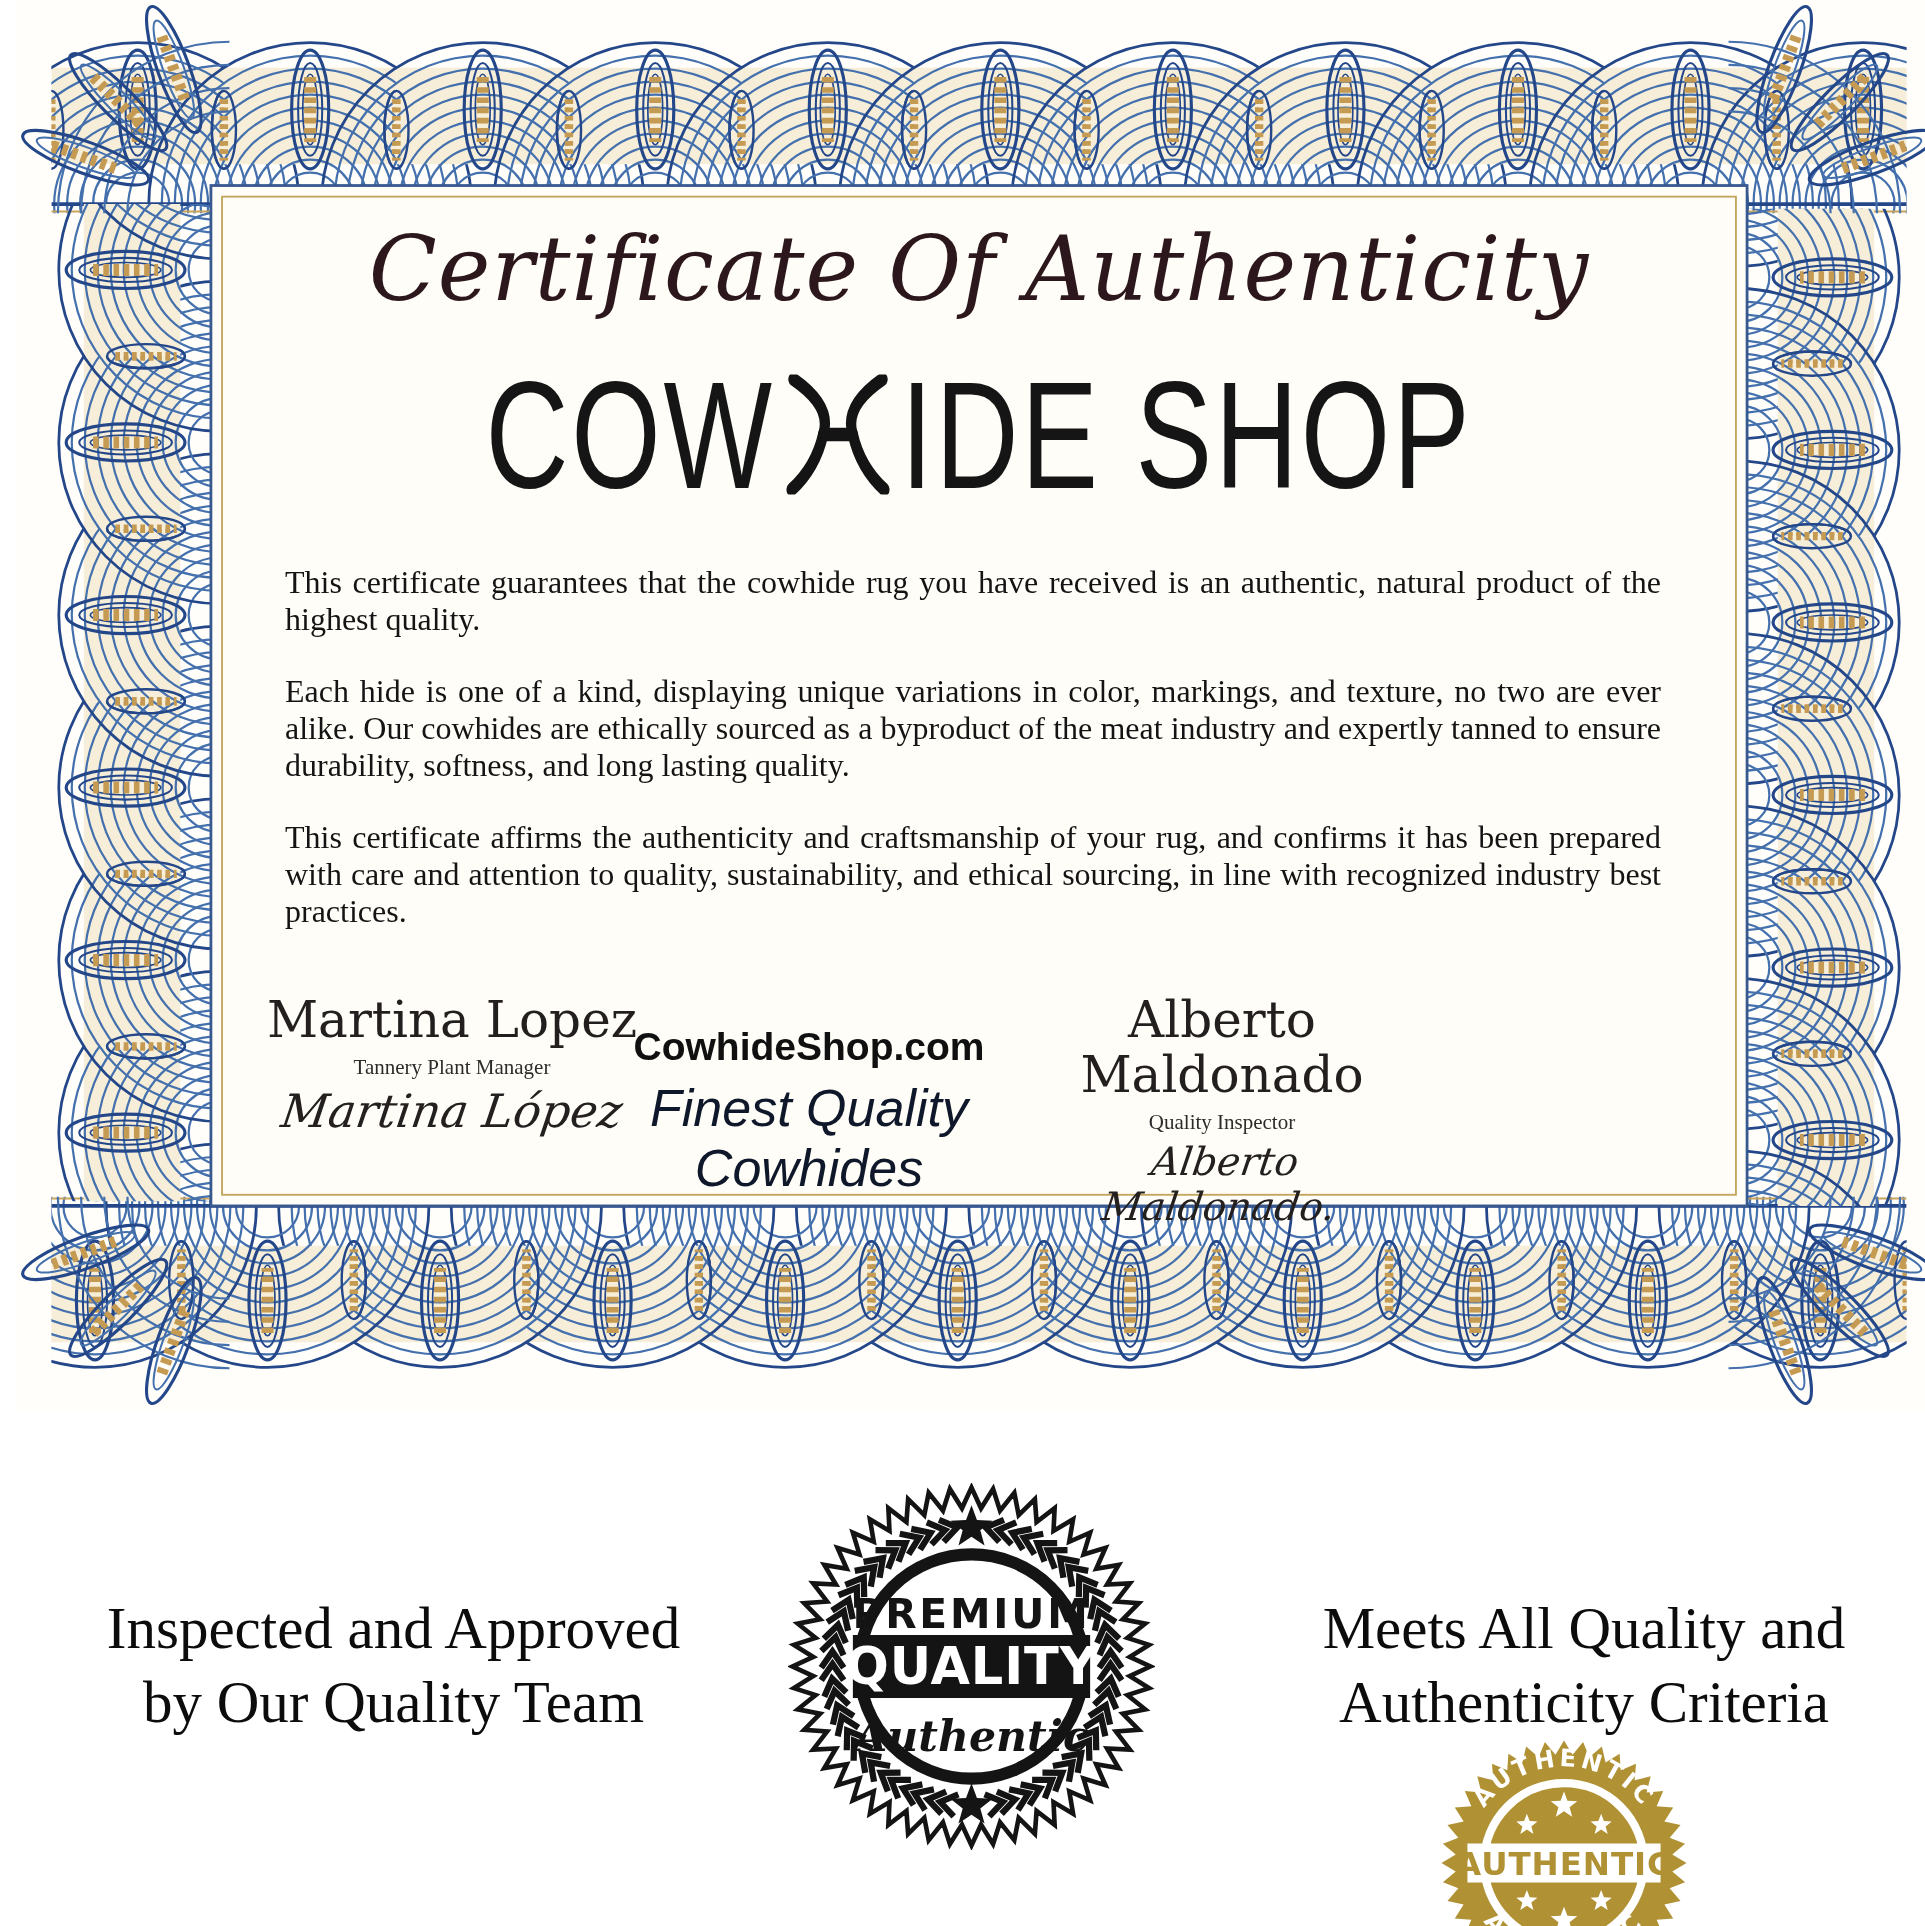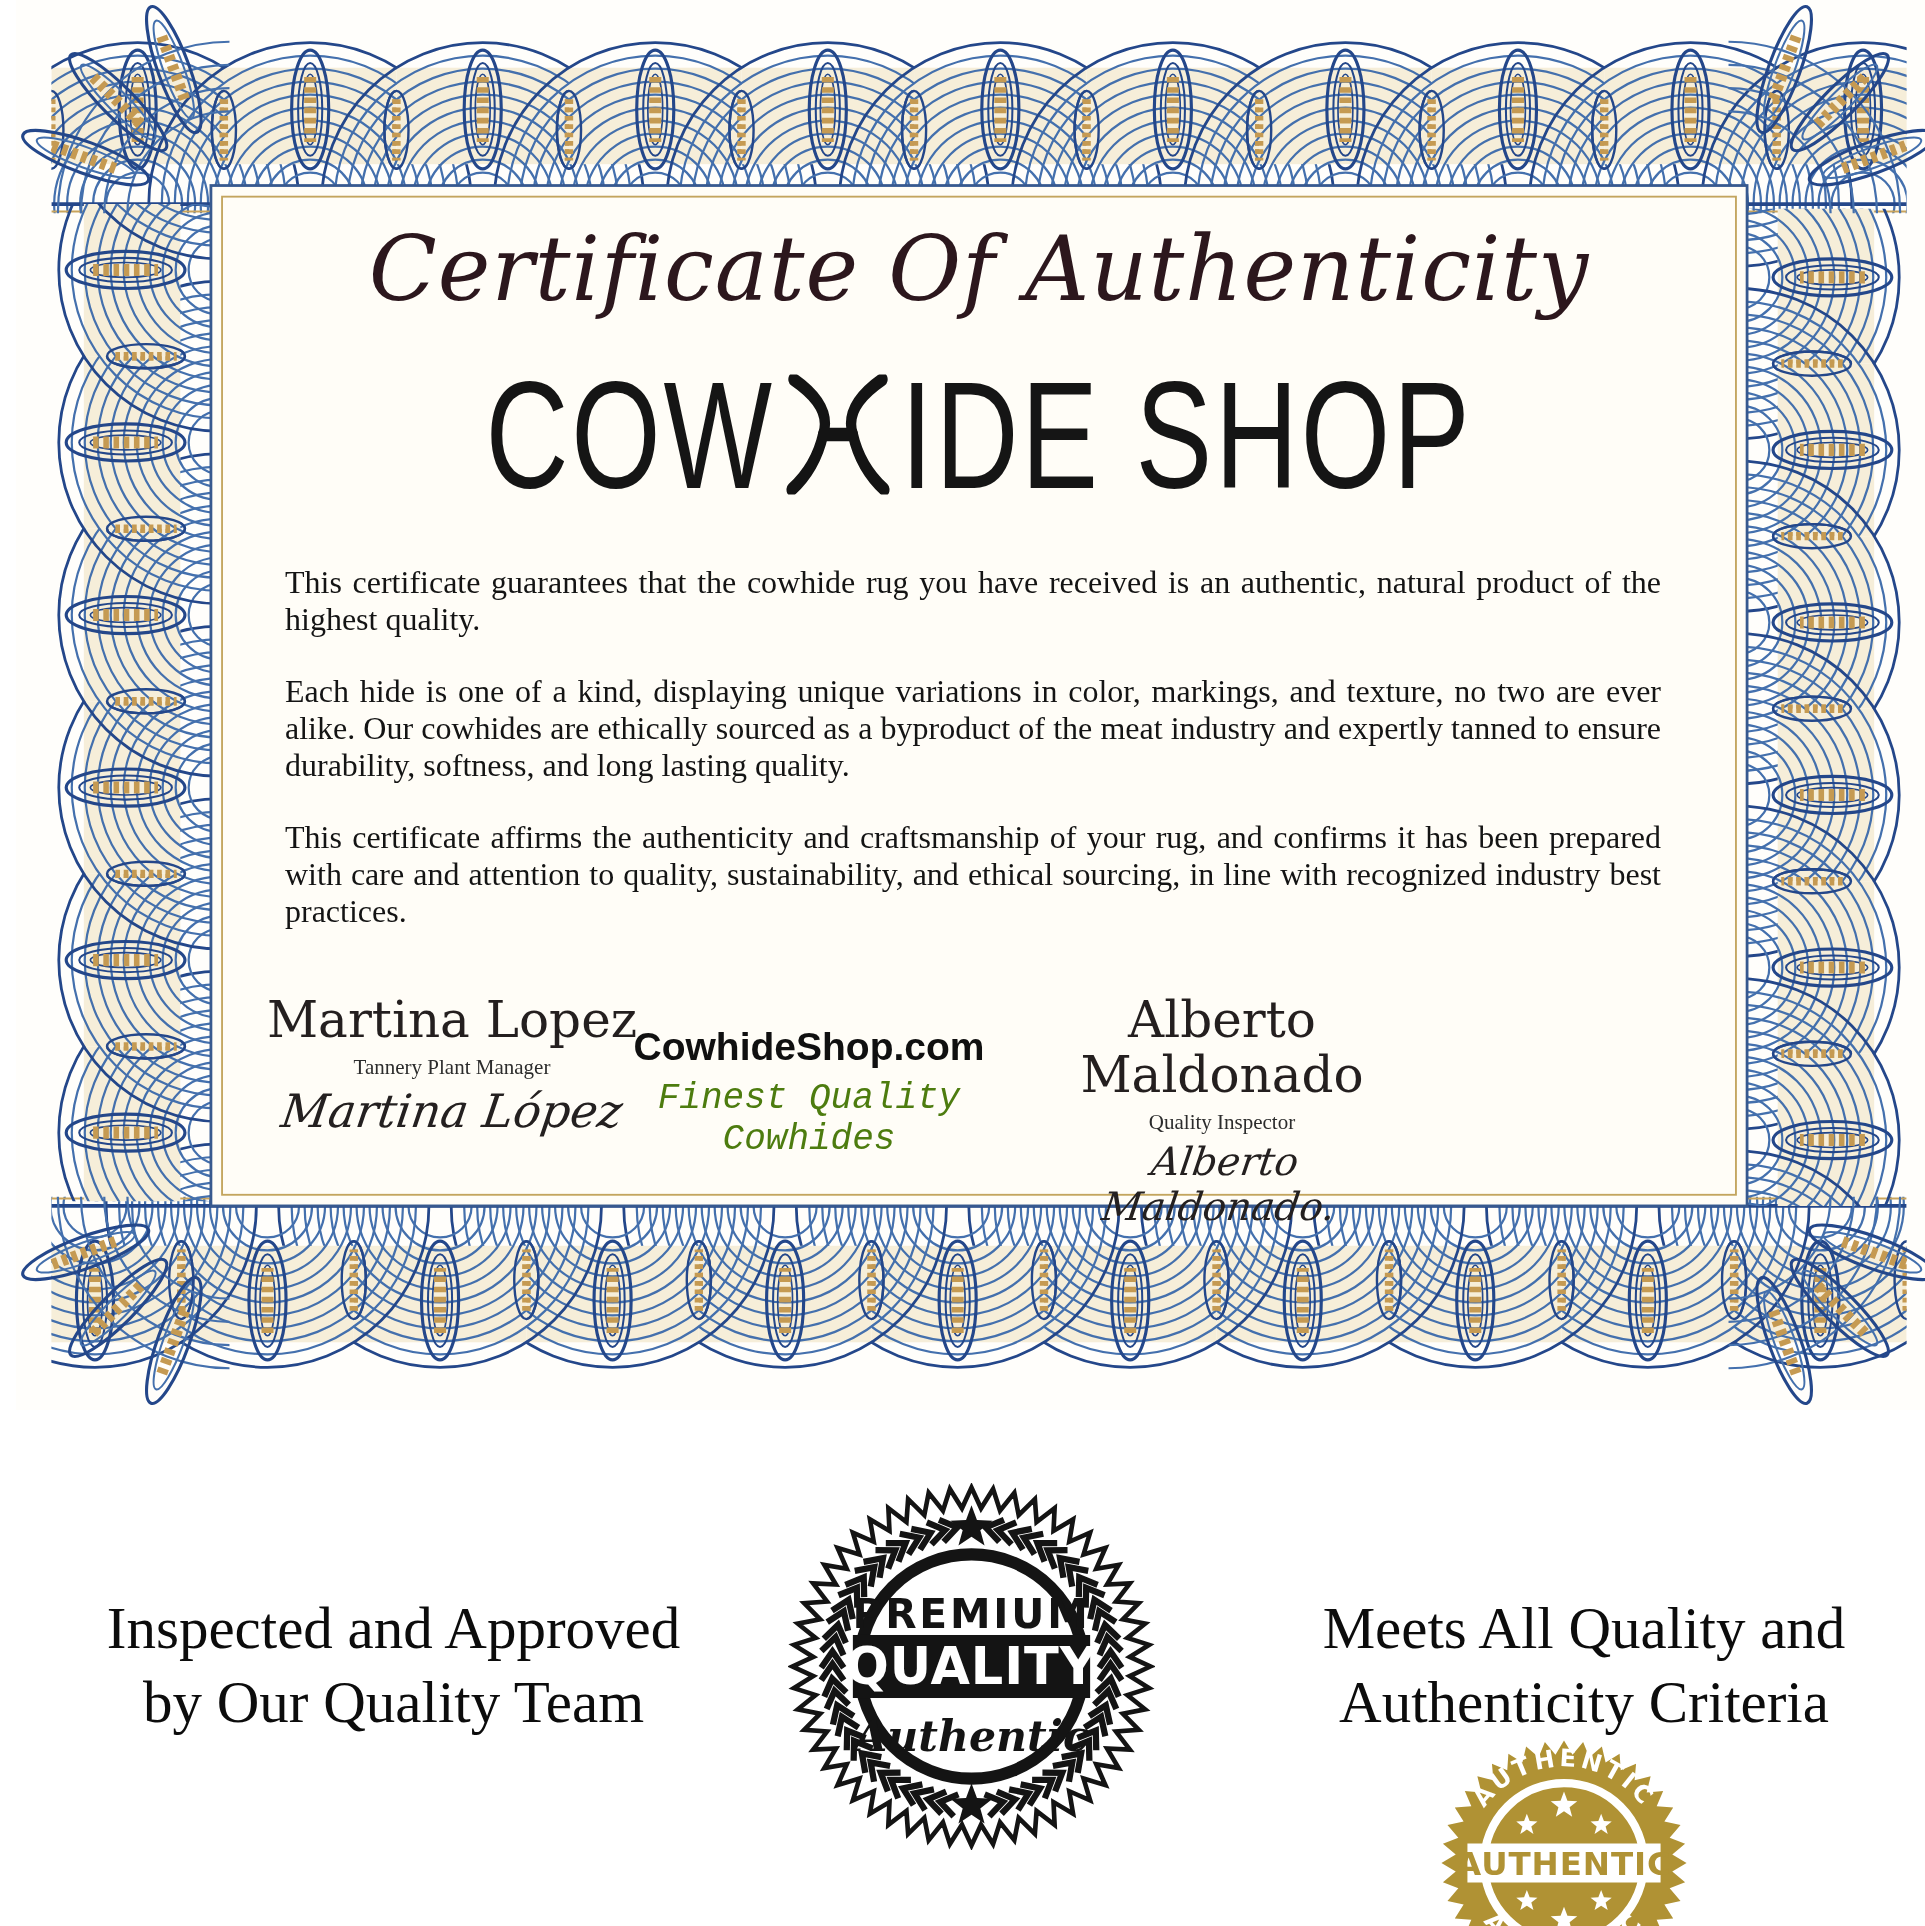--- a/index.html
+++ b/index.html
@@ -32,21 +32,21 @@
   .sig{position:absolute;text-align:center;color:#1b1b1b;}
   .sig-left{left:37px;width:408px;}
   .sig-center{left:394px;width:408px;padding-top:32px;}
   .sig-right{left:816px;width:390px;}
   .sig-name{font-family:"DejaVu Serif",serif;font-size:50px;line-height:1.1;color:#241f1f;}
   .sig-role{font-family:"Liberation Serif",serif;font-size:21px;margin-top:7.4px;color:#2c2c2c;}
   .sig-script{font-family:"DejaVu Serif",serif;font-style:italic;font-size:46px;margin-top:3.7px;
     transform:skewX(-8deg);color:#242020;}
   .sig-script.small{font-size:39px;}
   .sig-site{font-family:"Liberation Sans",sans-serif;font-weight:bold;font-size:39px;color:#101010;}
-  .sig-tagline{font-family:Liberation Mono, monospace;font-style:italic;font-size:36px;margin-top:9.3px;color:#4d7c0f;}
+  .sig-tagline{font-family:Liberation Sans, sans-serif;font-style:italic;font-size:52px;margin-top:9.3px;color:#0f172a;}
 
   .seal{position:absolute;left:1223px;top:740px;}
   .st-arc{font-family:"DejaVu Sans",sans-serif;font-weight:bold;font-size:26px;letter-spacing:4px;fill:#ffffff;}
   .st-band{font-family:"DejaVu Sans",sans-serif;font-weight:bold;font-size:35px;letter-spacing:1px;
     fill:#b09234;text-anchor:middle;}
 
   
   .footer-left,.footer-right{position:absolute;text-align:center;
     font-family:"Liberation Serif",serif;font-size:59px;line-height:74px;color:#0c0c0c;margin-top:14px;}
   .footer-left{left:26px;top:1577px;width:735px;}

